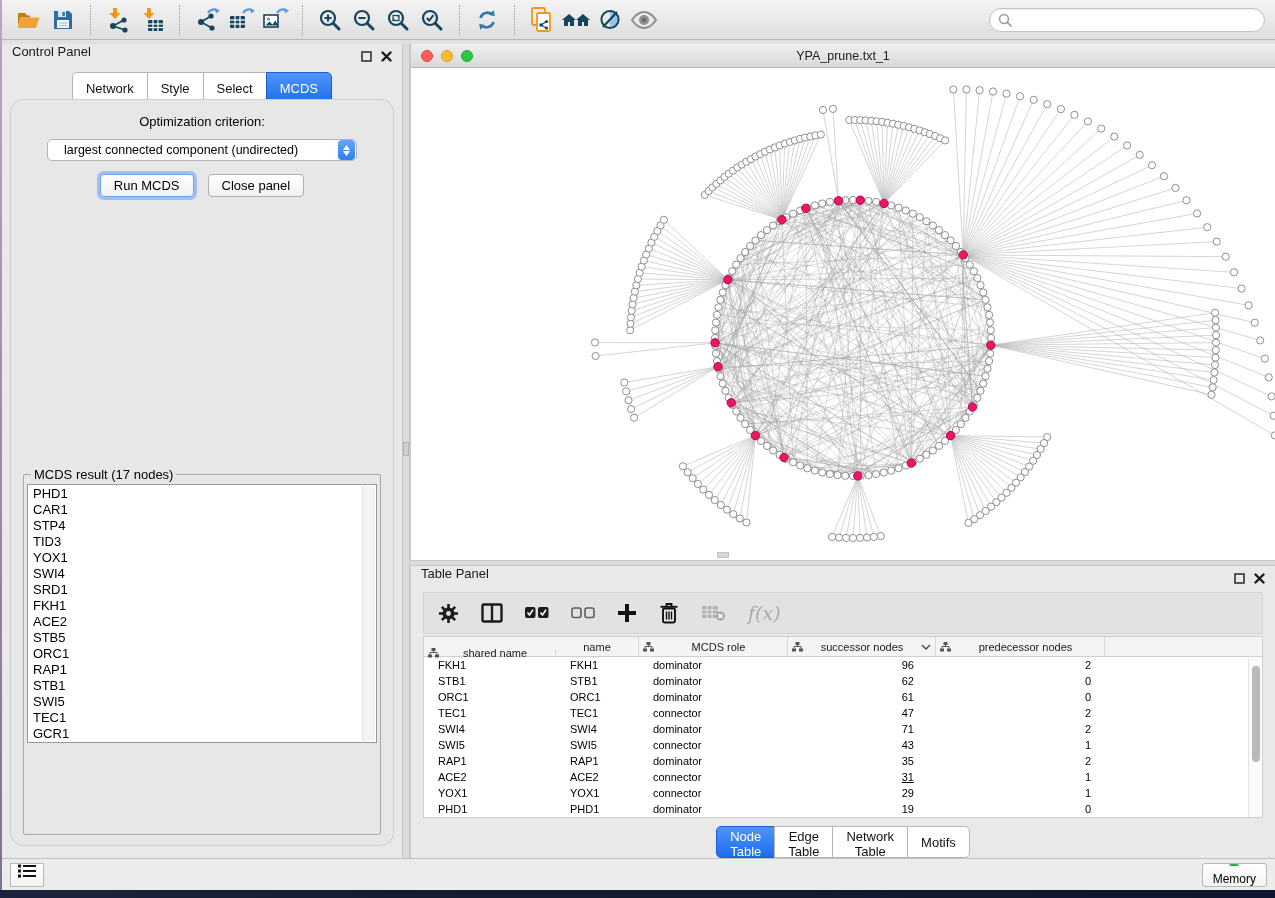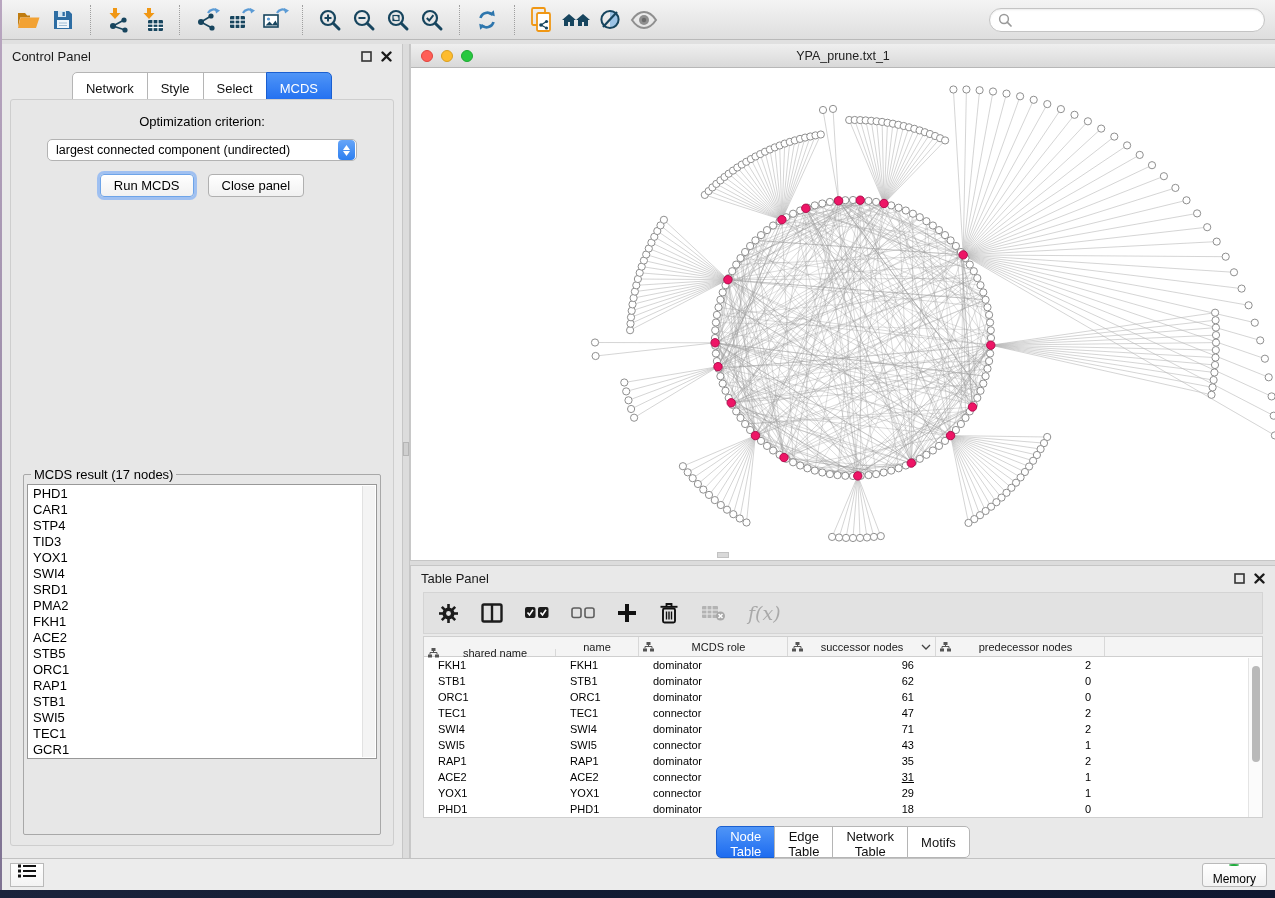--- a/index.html
+++ b/index.html
@@ -19,39 +19,39 @@
     border:1px solid #c4c4c4; border-radius:13px; display:flex; align-items:center;
     padding:0 8px; box-shadow:inset 0 1px 2px rgba(0,0,0,.08); }
   .search input { border:none; outline:none; flex:1; font-size:12px; background:transparent; }
 
   
   .content { flex:1; display:flex; background:#e0e0e0; padding-top:4px; min-height:0; }
 
   
   .control-panel { width:400px; flex:0 0 400px; background:#e9e9e9; display:flex;
     flex-direction:column; min-height:0; }
-  .panel-titlebar { height:24px; flex:0 0 24px; display:flex; align-items:center;
+  .panel-titlebar { height:24px; flex:0 0 24px; display:flex; 
     padding:0 10px; font-size:13px; color:#1a1a1a; }
   .win-icons { margin-left:auto; display:flex; gap:9px; align-items:center; }
   .win-icons svg { display:block; cursor:pointer; }
 
   .seg-row { display:flex; justify-content:center; margin:4px 0 0 0; height:24px; flex:0 0 24px; }
   .seg { font-size:13px; padding:2px 13px; background:#fff; border:1px solid #b5b5b5;
     margin-left:-1px; color:#111; cursor:pointer; height:32px; }
   .seg:first-child { border-radius:5px 0 0 5px; margin-left:0; }
   .seg:last-child { border-radius:0 5px 5px 0; }
   .seg.active { background:linear-gradient(#4f95f7,#1e6cf0); color:#fff; border-color:#1a5fd0; }
 
   .cp-inner { flex:1; margin:3px 8px 12px 8px; background:#e7e7e7;
-    border:1px solid #cecece; border-radius:3px; display:flex; flex-direction:column;
+    border:1px solid #cecece; border-radius:13px; display:flex; flex-direction:column;
     padding:14px 12px 10px 12px; min-height:0; }
   .opt-label { text-align:center; font-size:13px; margin-bottom:10px; }
   .dropdown { height:22px; margin:0 24px; background:#fff; border:1px solid #b3b3b3;
     border-radius:5px; display:flex; align-items:center; font-size:12.5px; cursor:pointer; position:relative; }
-  .dropdown .dd-text { flex:1; padding-left:8px; white-space:nowrap; overflow:hidden; }
+  .dropdown .dd-text { flex:1; padding-left:16px; white-space:nowrap; overflow:hidden; }
   .stepper { width:17px; height:20px; border-radius:4px; margin-right:1px;
     background:linear-gradient(#66a5f8,#2d7ff0); display:flex; flex-direction:column;
     align-items:center; justify-content:center; gap:1px; }
   .btn-row { display:flex; justify-content:center; gap:14px; margin-top:13px; }
   .pbtn { font-size:13px; background:linear-gradient(#ffffff,#f1f1f1); border:1px solid #b0b0b0;
     border-radius:4px; padding:3px 13px; cursor:pointer; }
   .pbtn.focus-ring { box-shadow:0 0 0 3px rgba(100,160,250,.55); border-color:#6ea4e8; }
 
   fieldset.mcds-group { margin-top:auto; height:368px; border:1px solid #a8a8a8;
     border-radius:2px; padding:2px 3px 3px 3px; display:flex; flex-direction:column; }
@@ -323,21 +323,20 @@
         <fieldset class="mcds-group">
           <legend>MCDS result (17 nodes)</legend>
           <div class="mcds-list">
             <div class="mcds-item">PHD1</div>
               <div class="mcds-item">CAR1</div>
               <div class="mcds-item">STP4</div>
               <div class="mcds-item">TID3</div>
               <div class="mcds-item">YOX1</div>
               <div class="mcds-item">SWI4</div>
               <div class="mcds-item">SRD1</div>
-              <div class="mcds-item">PMA2</div>
               <div class="mcds-item">FKH1</div>
               <div class="mcds-item">ACE2</div>
               <div class="mcds-item">STB5</div>
               <div class="mcds-item">ORC1</div>
               <div class="mcds-item">RAP1</div>
               <div class="mcds-item">STB1</div>
               <div class="mcds-item">SWI5</div>
               <div class="mcds-item">TEC1</div>
               <div class="mcds-item">GCR1</div>
               <div class="mcds-scroll"></div>
@@ -1371,21 +1370,21 @@
                 <div class="td left" style="width: 132px;">YOX1</div>
                 <div class="td left" style="width: 83px;">YOX1</div>
                 <div class="td left" style="width: 149px;">connector</div>
                 <div class="td right" style="width: 148px; padding-right: 22px;">29</div>
                 <div class="td right" style="width: 169px; padding-right: 14px;">1</div>
               </div>
               <div class="trow">
                 <div class="td left" style="width: 132px;">PHD1</div>
                 <div class="td left" style="width: 83px;">PHD1</div>
                 <div class="td left" style="width: 149px;">dominator</div>
-                <div class="td right" style="width: 148px; padding-right: 22px;">18</div>
+                <div class="td right" style="width: 148px; padding-right: 22px;">19</div>
                 <div class="td right" style="width: 169px; padding-right: 14px;">0</div>
               </div>
             </div>
           <div class="vscroll">
               <div class="vthumb"></div>
             </div>
         </div>
 
         <div class="bottom-tabs">
           <div class="seg-row" style="margin:0;">

